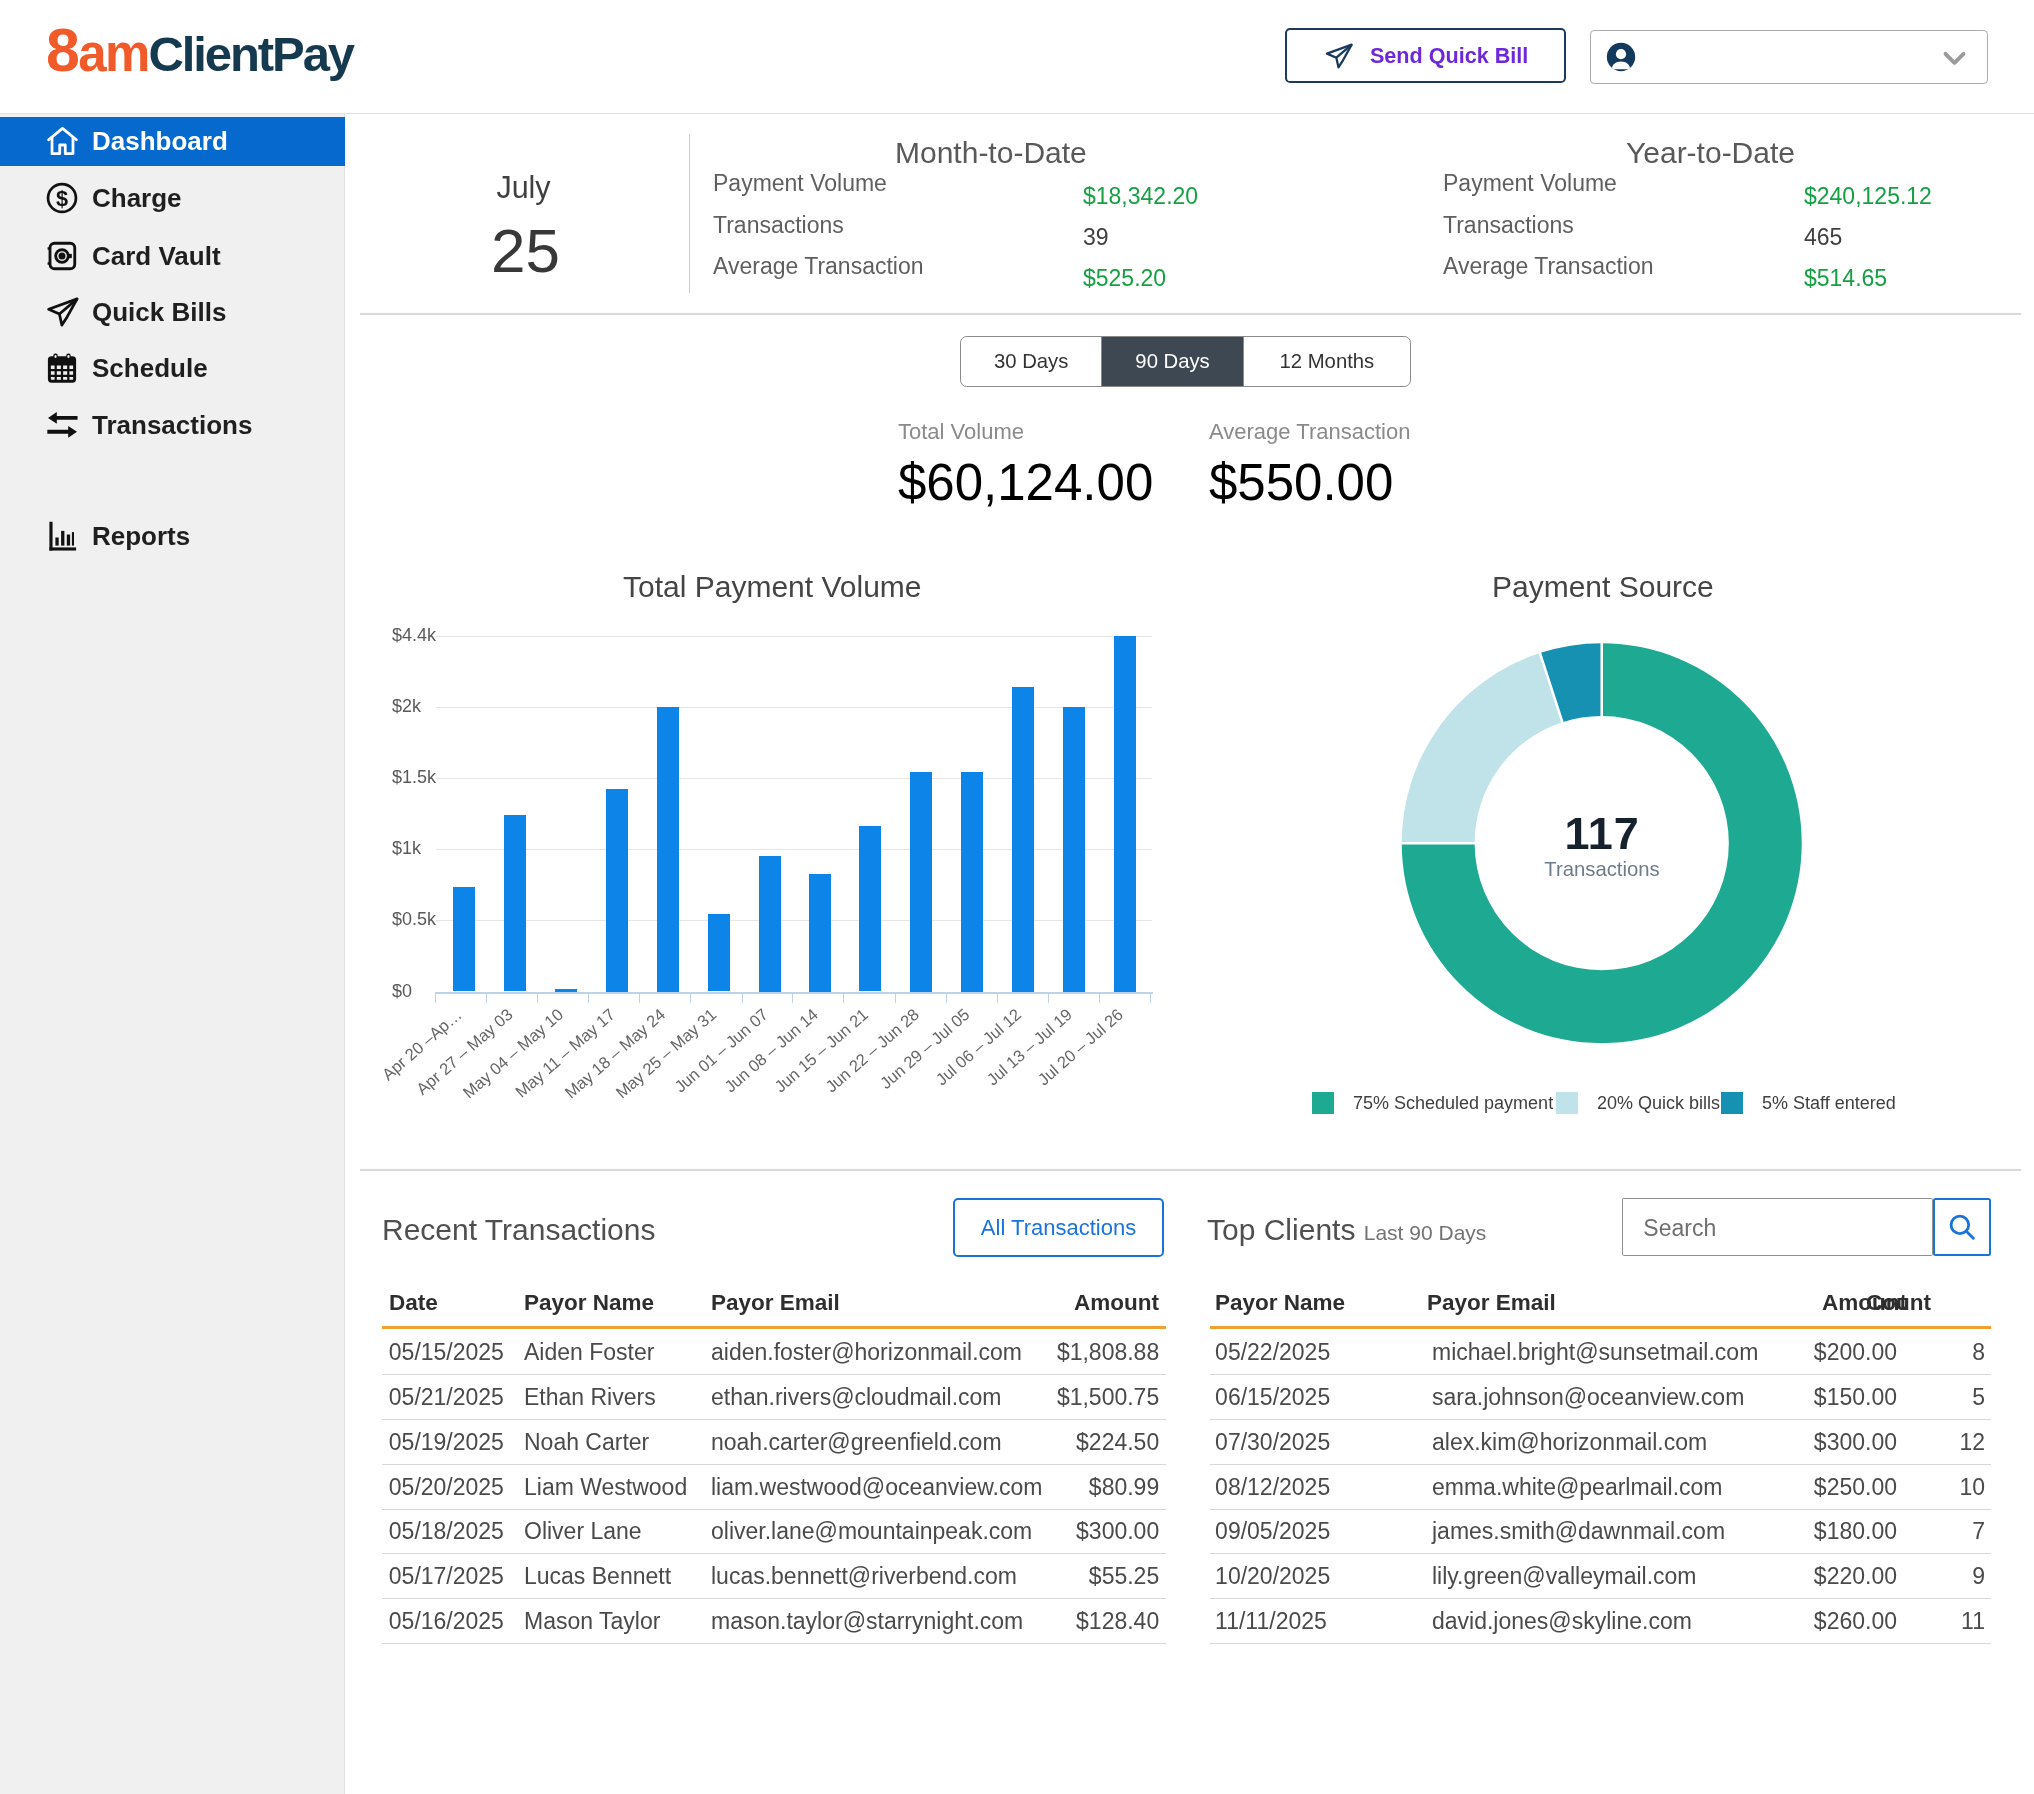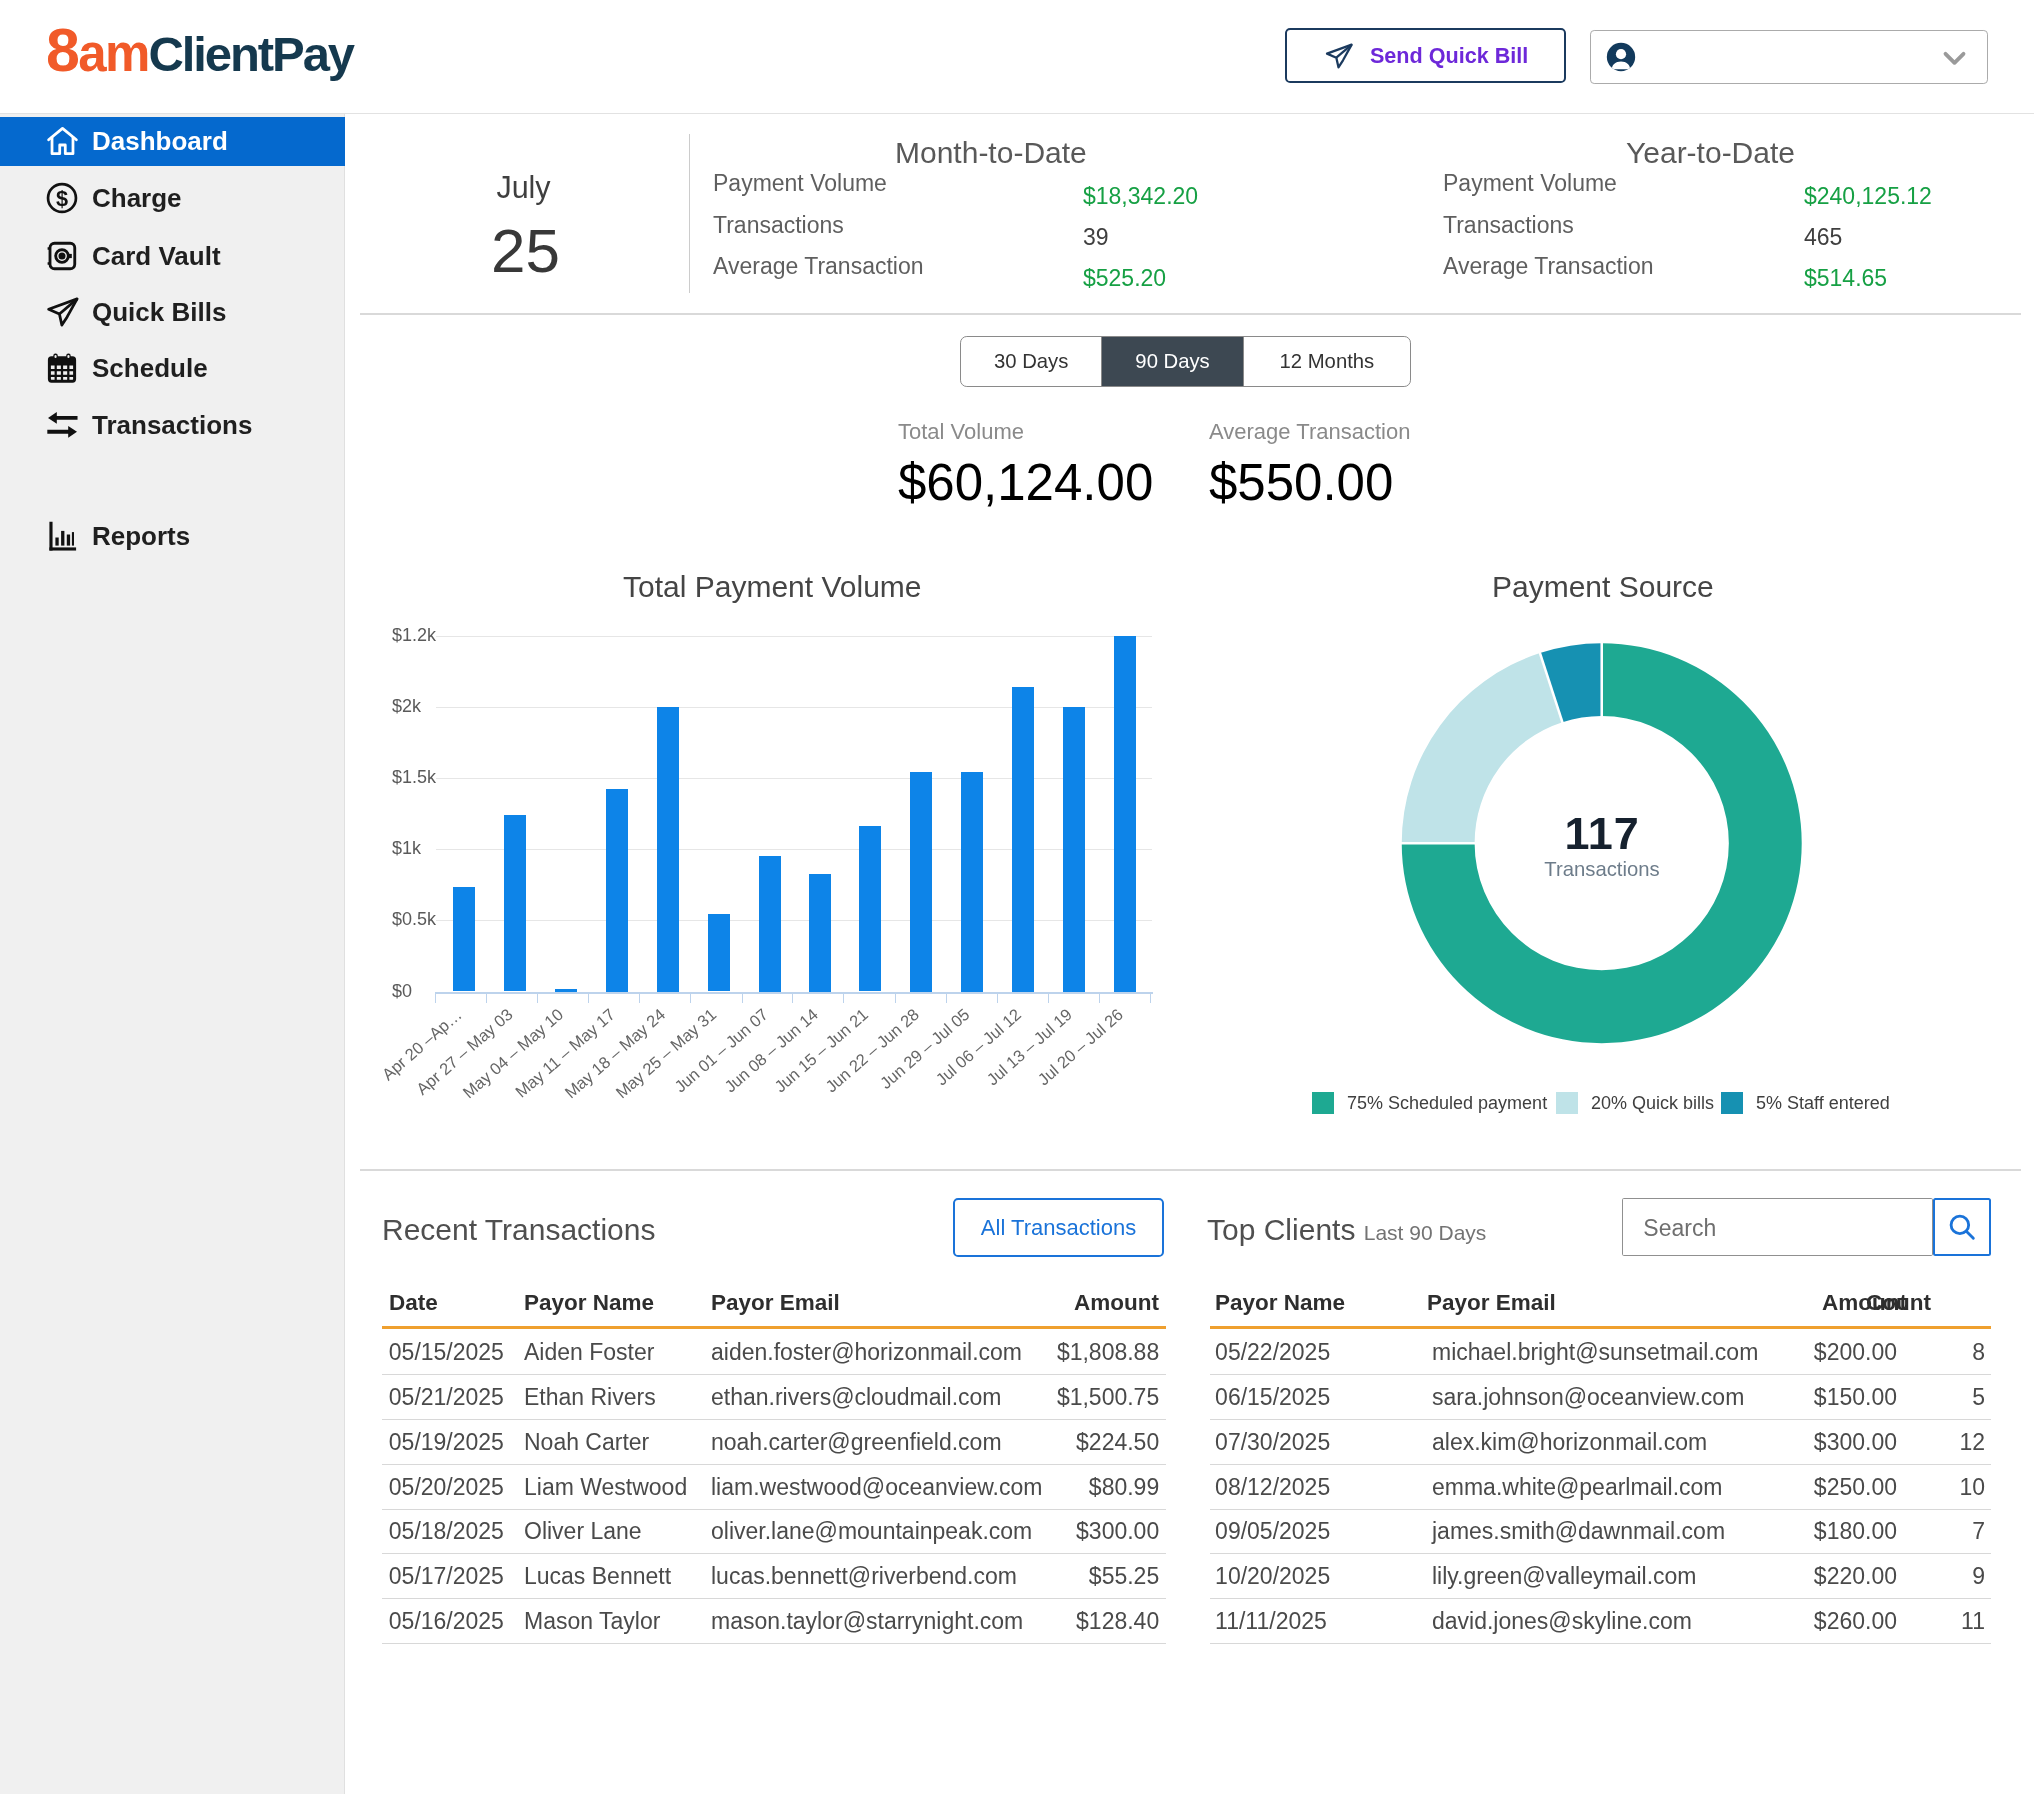--- a/index.html
+++ b/index.html
@@ -40,21 +40,21 @@
 
 .ctitle { position:absolute; top:570px; font-size:30px; color:#454545; }
 .grid { position:absolute; left:436px; width:716px; height:0.8px; background:#e6e6e6; }
 .ylab { position:absolute; left:392px; font-size:18px; color:#5a5a5a; }
 .axis { position:absolute; left:435px; top:992px; width:718px; height:1.7px; background:#bdd3ec; }
 .tick { position:absolute; top:993px; width:0.8px; height:10.2px; background:#bdd3ec; }
 .bar { position:absolute; width:22px; background:#0d84e8; }
 .xlabw { position:absolute; width:0; height:0; }
 .xlabw span { position:absolute; right:0; top:0; transform-origin:100% 0; transform:rotate(-41deg); white-space:nowrap; font-size:16.5px; color:#666; }
 
-.leg { position:absolute; top:1092px; display:flex; align-items:center; gap:13px; }
+.leg { position:absolute; top:1092px; display:flex; align-items:center; gap:19px; }
 .leg .sq { width:22px; height:22px; flex:0 0 22px; }
 .leg .t { font-size:18px; color:#3f3f3f; white-space:nowrap; }
 
 .h2 { position:absolute; font-size:30px; color:#4f4f4f; }
 .h2 small { font-size:21px; color:#737373; }
 .alltx { position:absolute; left:953px; top:1198px; width:211px; height:59px; border:2.5px solid #1a73d9; border-radius:5.1px; color:#1a73d9; font-size:22px; display:flex; align-items:center; justify-content:center; }
 .thead { position:absolute; top:1290px; font-size:22.5px; font-weight:bold; color:#2e2e2e; }
 .orule { position:absolute; top:1326px; height:3.4px; background:#efa02f; }
 .trow { position:absolute; height:45px; border-bottom:0.8px solid #d8d8d8; }
 .trow .c { position:absolute; top:50%; transform:translateY(-50%); font-size:23px; color:#4a4a4a; white-space:nowrap; }
@@ -198,21 +198,21 @@
 <div class="grid" style="top:920px"></div>
 <div class="grid" style="top:849px"></div>
 <div class="grid" style="top:778px"></div>
 <div class="grid" style="top:707px"></div>
 <div class="grid" style="top:636px"></div>
 <div class="ylab" style="top:981px">$0</div>
 <div class="ylab" style="top:909px">$0.5k</div>
 <div class="ylab" style="top:838px">$1k</div>
 <div class="ylab" style="top:767px">$1.5k</div>
 <div class="ylab" style="top:696px">$2k</div>
-<div class="ylab" style="top:625px">$1.2k</div>
+<div class="ylab" style="top:625px">$4.4k</div>
 <div class="axis"></div>
 <div class="tick" style="left:435px"></div>
 <div class="tick" style="left:486px"></div>
 <div class="tick" style="left:537px"></div>
 <div class="tick" style="left:588px"></div>
 <div class="tick" style="left:639px"></div>
 <div class="tick" style="left:690px"></div>
 <div class="tick" style="left:742px"></div>
 <div class="tick" style="left:792px"></div>
 <div class="tick" style="left:843px"></div>

